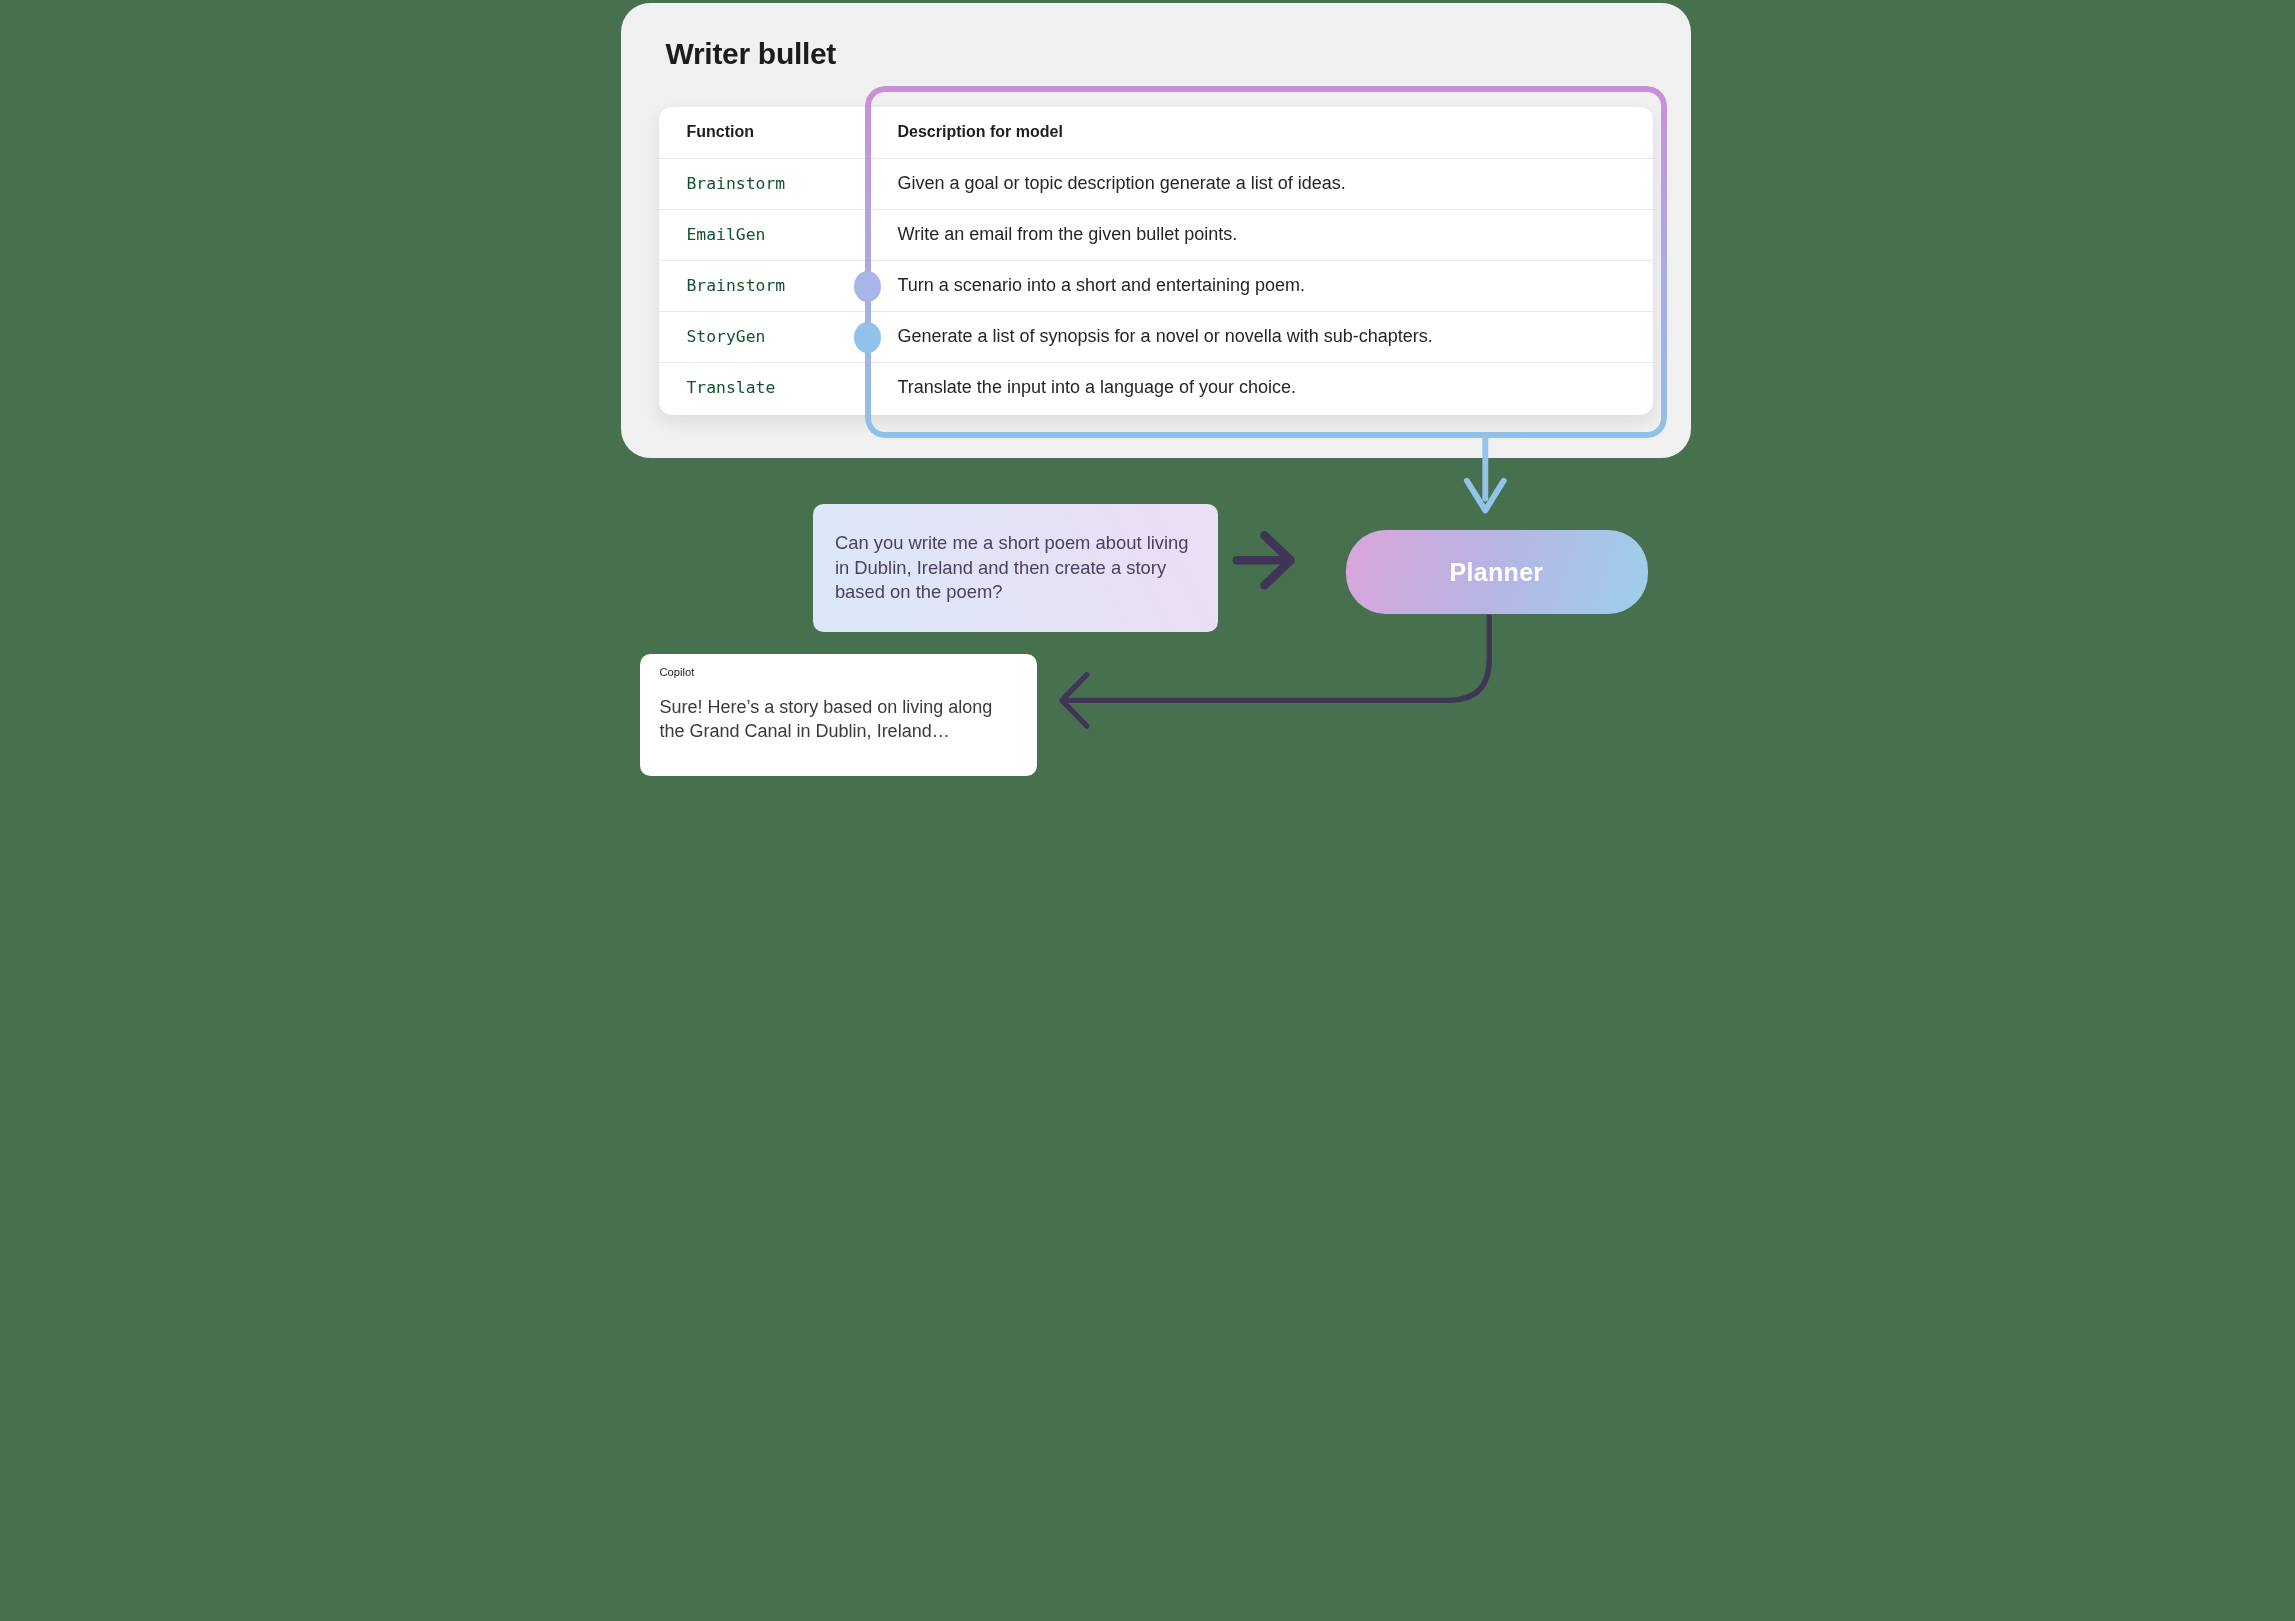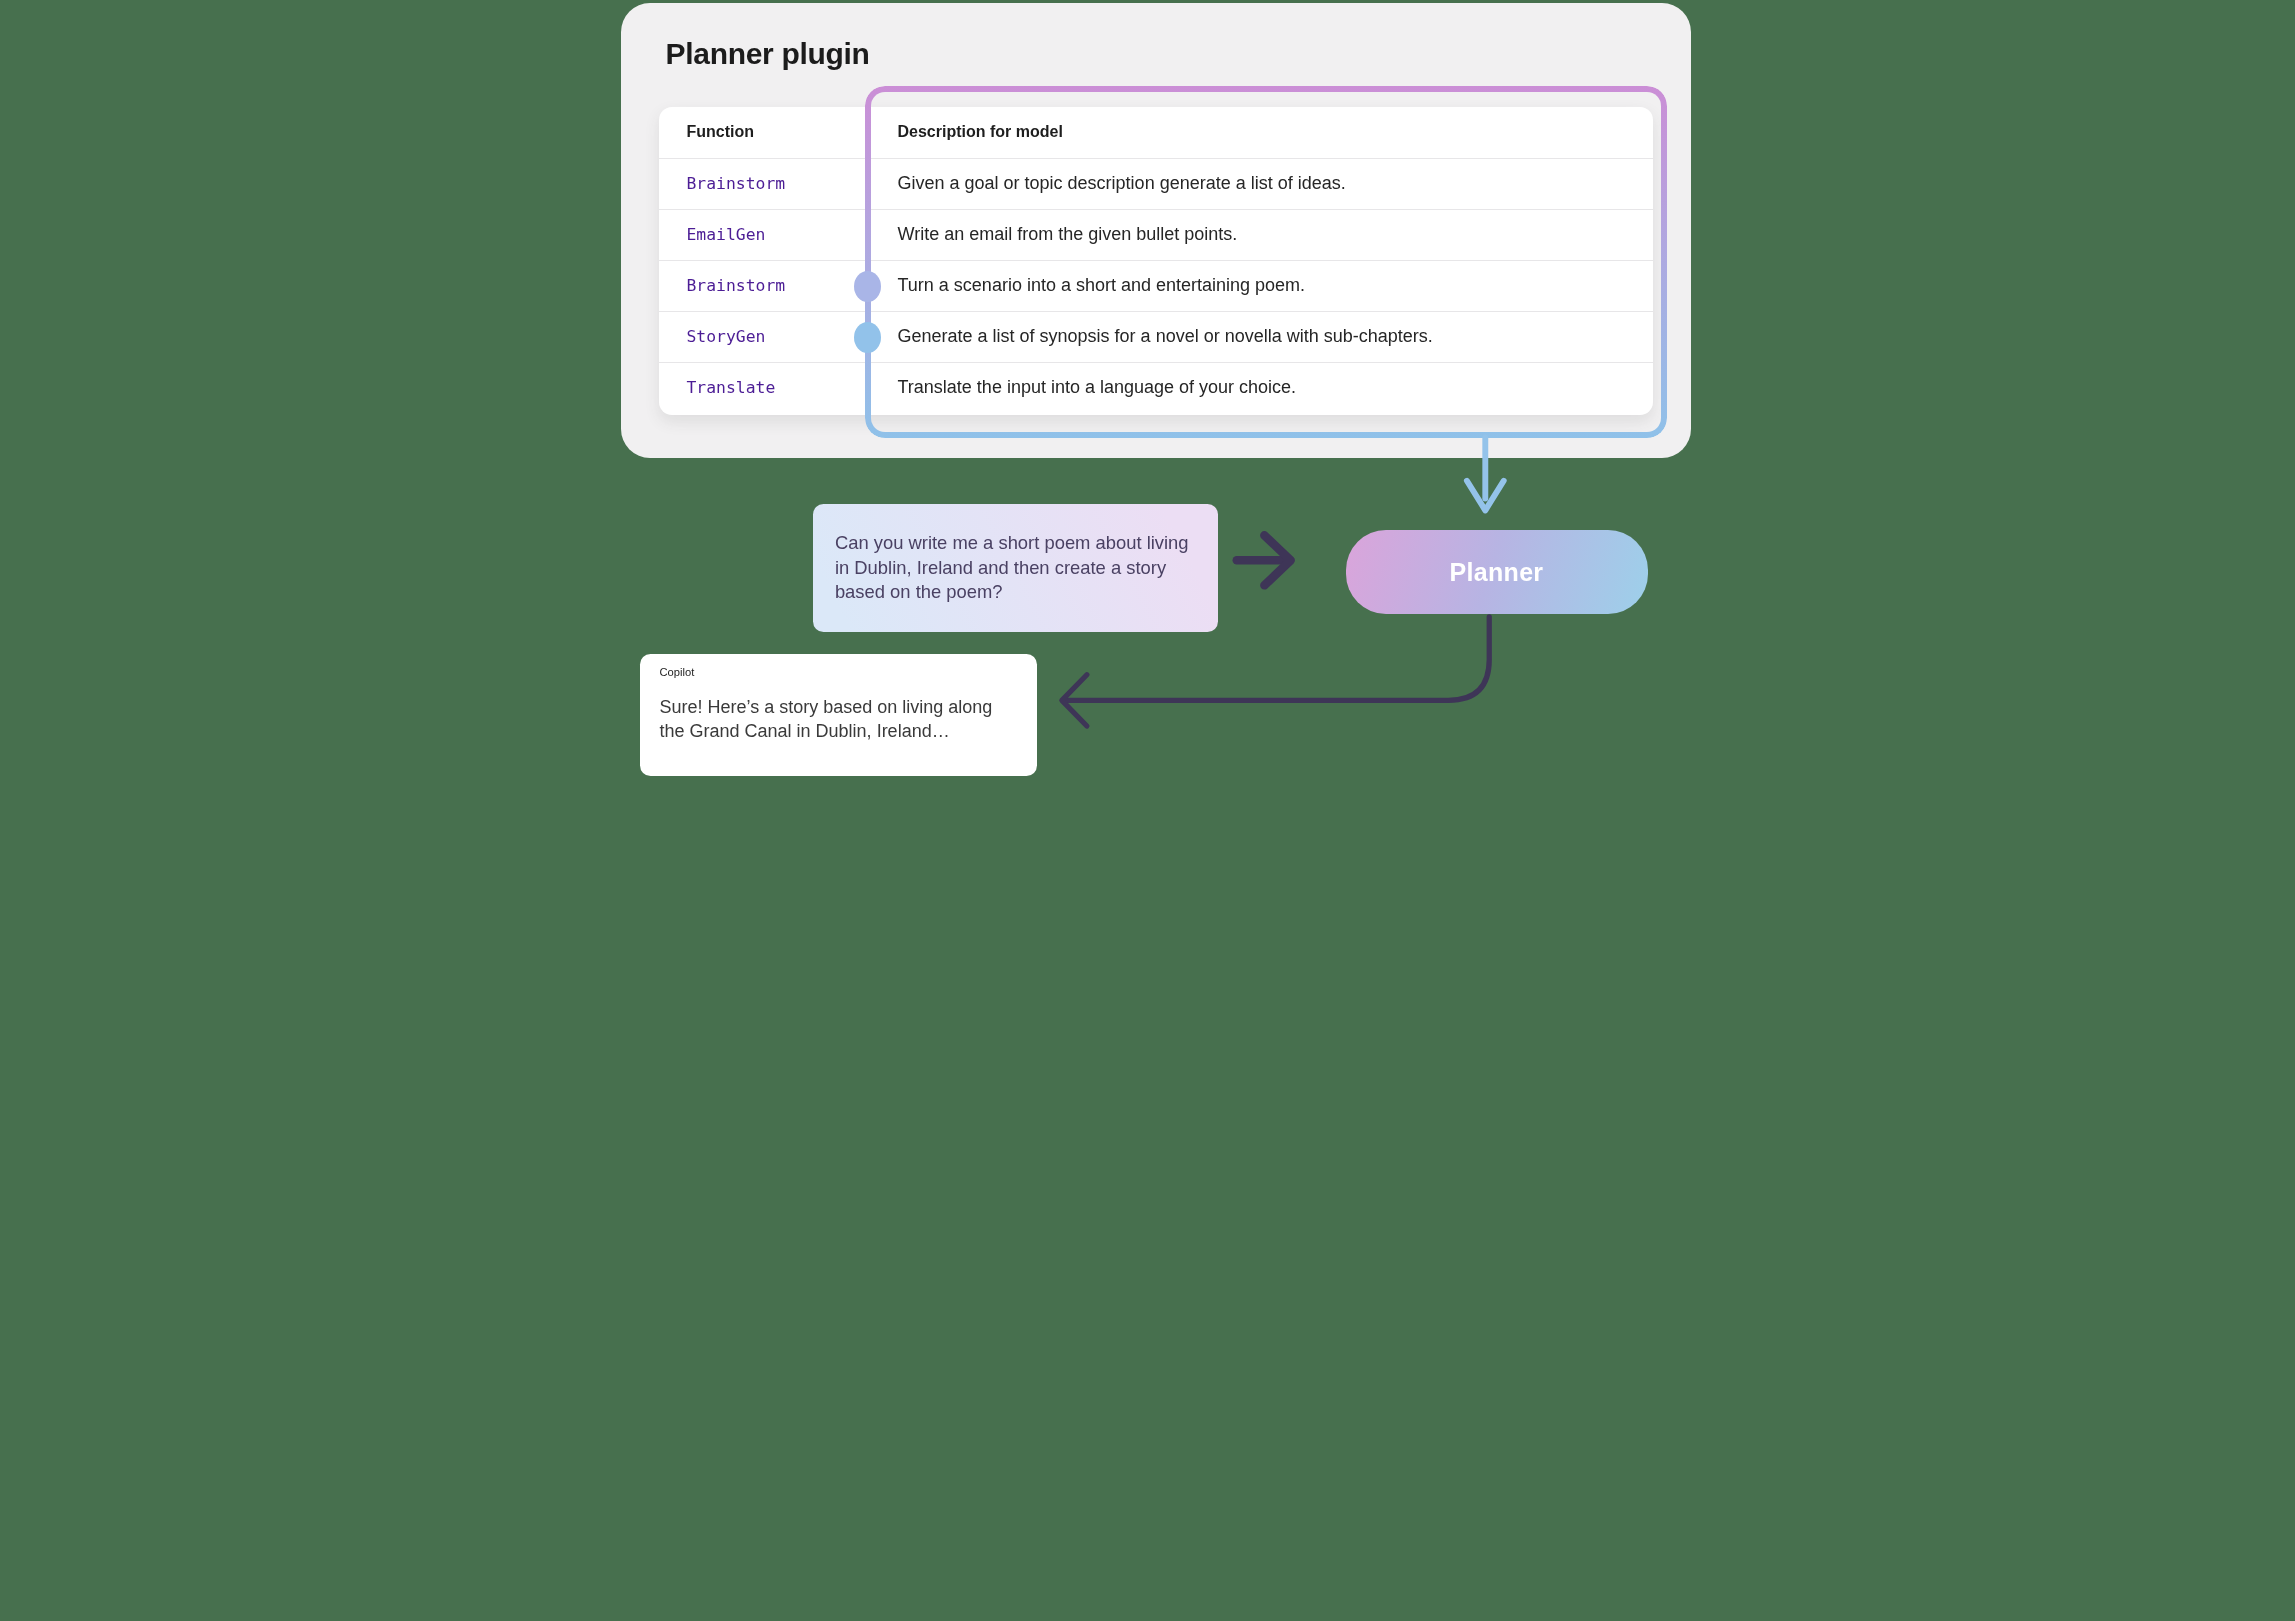--- a/index.html
+++ b/index.html
@@ -23,21 +23,21 @@
     position:absolute;left:38px;top:104px;width:994px;height:308px;
     background:#ffffff;border-radius:13px;
     box-shadow:0 6.6px 14.5px rgba(60,60,60,0.10);
     display:flex;flex-direction:column;overflow:hidden;
   }
   .t-row{display:flex;align-items:center;height:51px;flex:0 0 51px;}
   .t-row + .t-row{border-top:0.7px solid #e7e6e8;}
   .col-fn{flex:0 0 205px;padding-left:28px;}
   .col-desc{flex:1;padding-left:34px;padding-right:20px;}
   .th{font-size:16px;font-weight:700;color:#1e1e1e;}
-  .fn-name{font-family:"DejaVu Sans Mono",monospace;font-size:16.4px;color:#4c1d95;}
+  .fn-name{font-family:"DejaVu Sans Mono",monospace;font-size:16.4px;color:#14532d;}
   .desc{font-size:18px;color:#262626;}
 
   
   .highlight-frame{
     position:absolute;left:291px;top:86px;width:802px;height:352px;
     border-radius:20px;border:6px solid transparent;
     background:linear-gradient(180deg,#cb8ed6 0%,#b0a7e0 45%,#8fc1e9 100%) border-box;
     -webkit-mask:linear-gradient(#fff 0 0) padding-box,linear-gradient(#fff 0 0);
     -webkit-mask-composite:xor;
             mask:linear-gradient(#fff 0 0) padding-box,linear-gradient(#fff 0 0);
@@ -89,21 +89,21 @@
   .planner-label{
     font-size:25px;font-weight:700;color:#ffffff;letter-spacing:0.3px;
   }
 </style>
 </head>
 <body>
 
 <div class="stage">
 
   <section class="plugin-card">
-    <h1 class="plugin-title">Planner plugin</h1>
+    <h1 class="plugin-title">Writer bullet</h1>
 
     <div class="fn-table">
       <div class="t-row">
         <div class="col-fn th">Function</div>
         <div class="col-desc th">Description for model</div>
       </div>
       <div class="t-row">
         <div class="col-fn fn-name">Brainstorm</div>
         <div class="col-desc desc">Given a goal or topic description generate a list of ideas.</div>
       </div>

